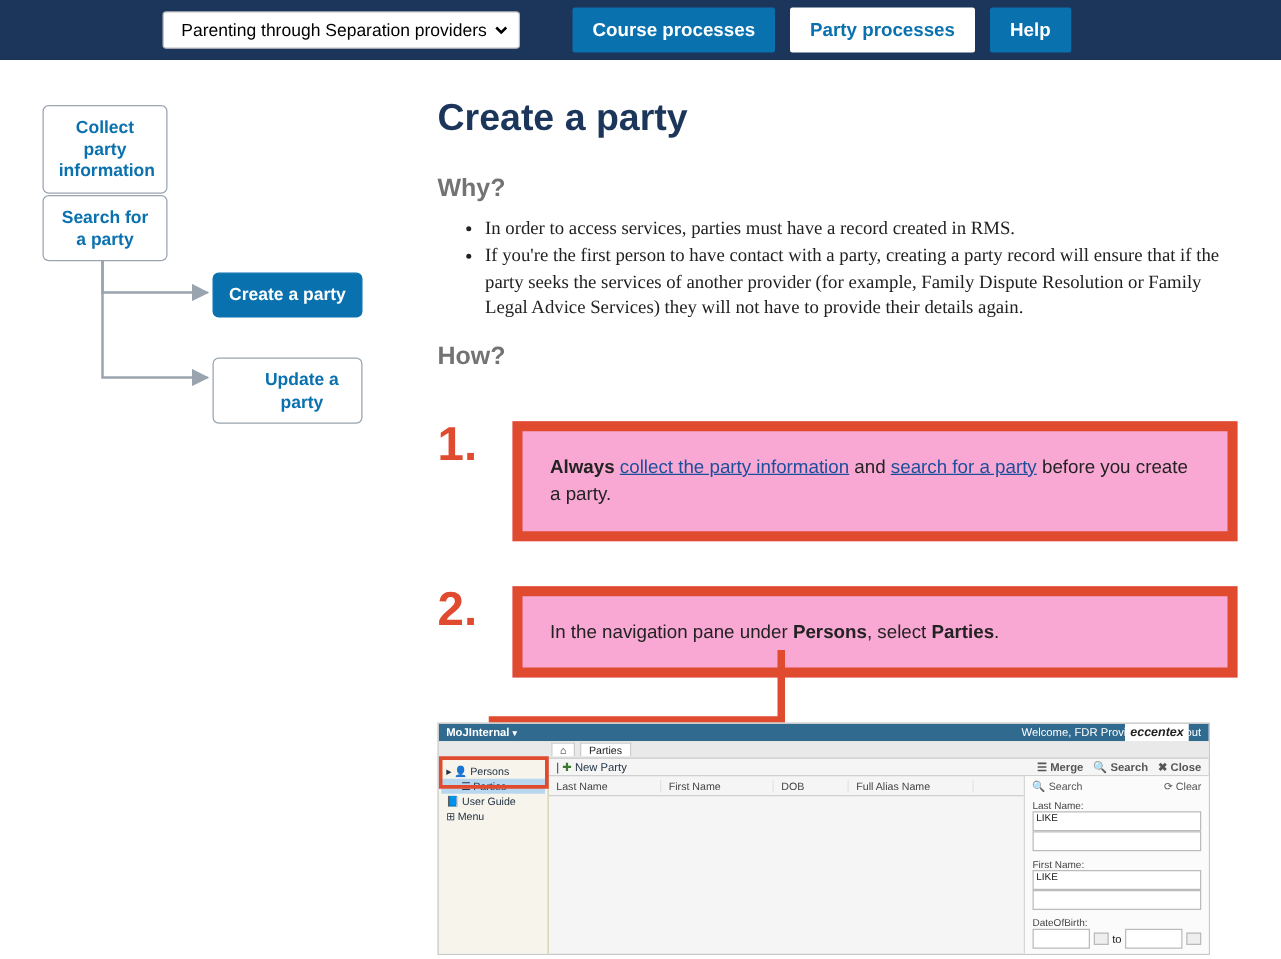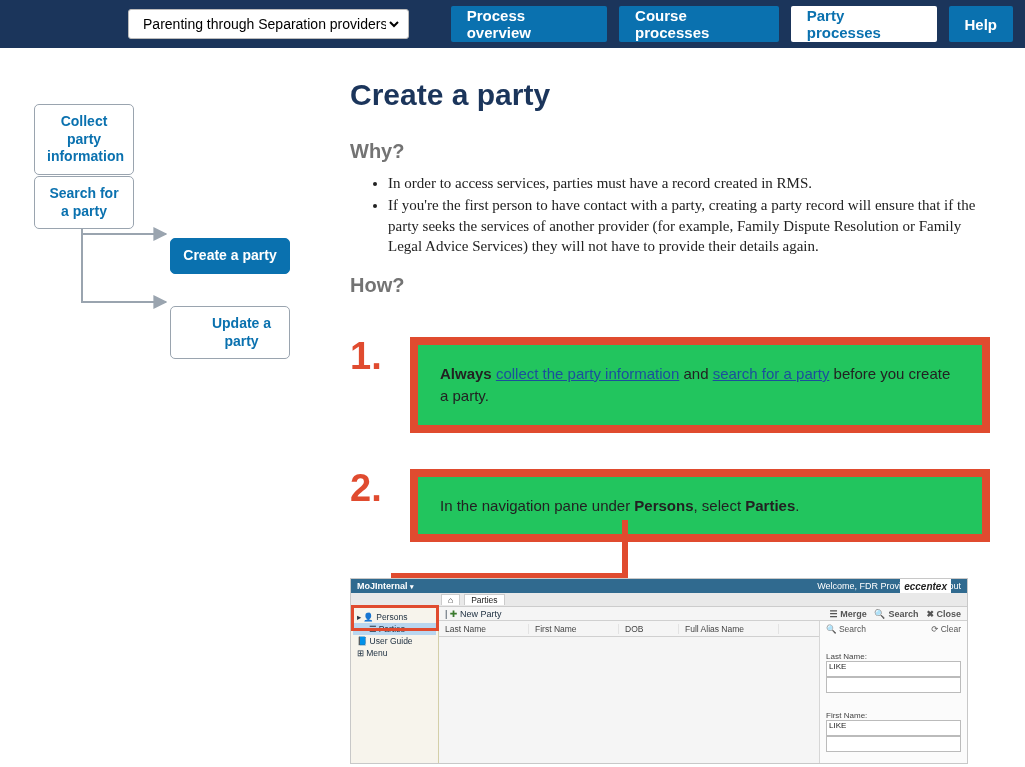--- a/index.html
+++ b/index.html
@@ -5,32 +5,32 @@
   * { box-sizing: border-box; }
   body { margin: 0; font-family: "Segoe UI", "Helvetica Neue", Arial, sans-serif; background: #fff; color: #222; }
   .topbar { background: #1b355b; height: 48px; display: flex; align-items: center; padding: 12px 12px; gap: 12px; }
   .topbar .spacer { width: 106px; }
   .select-wrap { background: #fff; border: 1px solid #bbb; border-radius: 3px; height: 30px; display: flex; align-items: center; padding: 0 6px 0 10px; width: 286px; }
   .select-wrap select { border: none; outline: none; font-size: 14px; width: 100%; font-family: inherit; background: transparent; }
   .nav-btn { background: #0a71af; color: #fff; font-weight: 600; font-size: 15px; height: 36px; display: flex; align-items: center; padding: 0 16px; border-radius: 2px; text-decoration: none; }
   .nav-btn.active { background: #fff; color: #0a71af; }
   .page { display: flex; align-items: flex-start; padding: 30px 20px; gap: 30px; }
   .side { width: 300px; position: relative; flex-shrink: 0; }
-  .node { position: absolute; border: 1px solid #9aa4af; border-radius: 5px; background: #fff; color: #0a71af; font-weight: 600; font-size: 14px; text-align: center; padding: 8px 12px; line-height: 1.25; margin-top: 20px; }
+  .node { position: absolute; border: 1px solid #9aa4af; border-radius: 5px; background: #fff; color: #0a71af; font-weight: 600; font-size: 14px; text-align: center; padding: 8px 12px; line-height: 1.25; }
   .node.active { background: #0a71af; color: #fff; border-color: #0a71af; }
   svg.connectors { position: absolute; top: 0; left: 0; pointer-events: none; }
   .main { flex: 1; max-width: 640px; }
   h1 { color: #1b355b; font-weight: 700; font-size: 30px; margin: 0 0 28px; }
   h2 { color: #737373; font-weight: 700; font-size: 20px; margin: 18px 0 10px; }
   ul.why { margin: 6px 0 10px; padding-left: 38px; font-family: Liberation Serif, serif; }
   ul.why li { margin: 2px 0; font-size: 15px; line-height: 1.35; }
   .steps { margin-top: 40px; }
   .step { display: flex; align-items: flex-start; gap: 16px; margin-bottom: 36px; }
   .stepnum { color: #e04b2f; font-weight: 800; font-size: 38px; line-height: 1; min-width: 44px; }
-  .stepbox { border: 8px solid #e04b2f; padding: 18px 22px; font-size: 15px; line-height: 1.45; flex: 1; background: #22c55e; }
+  .stepbox { border: 8px solid #e04b2f; padding: 18px 22px; font-size: 15px; line-height: 1.45; flex: 1; background: #f9a8d4; }
   .stepbox a { color: #1b4f9c; text-decoration: underline; }
   .screenshot-wrap { position: relative; margin-left: 0; }
   svg.callout { position: absolute; top: -58px; left: 0; pointer-events: none; }
   .shot { border: 1px solid #c8c8c8; background: #f5f5f5; width: 618px; height: 186px; position: relative; overflow: hidden; font-size: 9px; }
   .shot-top { background: #306a8f; height: 14px; color: #fff; display: flex; align-items: center; padding: 0 6px; justify-content: space-between; }
   .shot-top .left { font-weight: 600; }
   .shot-top .right span { margin-left: 6px; }
   .shot-tabs { background: #e9e9e9; height: 14px; border-bottom: 1px solid #ccc; display: flex; align-items: center; padding-left: 90px; gap: 4px; }
   .shot-tabs .tab { background: #fff; border: 1px solid #ccc; border-bottom: none; padding: 0 6px; font-size: 8.5px; }
   .shot-body { position: absolute; top: 28px; bottom: 0; left: 0; right: 0; display: flex; }
@@ -40,40 +40,39 @@
   .nav-hi { position: absolute; top: 26px; left: 0; width: 88px; height: 26px; border: 3px solid #e04b2f; pointer-events: none; }
   .shot-main { flex: 1; position: relative; }
   .sm-bar { height: 14px; border-bottom: 1px solid #d0d0d0; display: flex; align-items: center; justify-content: space-between; padding: 0 6px; }
   .sm-bar .title { color: #234; }
   .sm-bar .r { display: flex; gap: 8px; font-weight: bold; }
   .sm-bar .r span { color: #555; }
   .sm-cols { height: 16px; border-bottom: 1px solid #d0d0d0; display: flex; align-items: center; font-size: 8.5px; color: #444; }
   .sm-cols > div { padding: 0 6px; border-right: 1px solid #e3e3e3; }
   .sm-search { position: absolute; right: 0; top: 14px; bottom: 0; width: 148px; background: #fbfbfb; border-left: 1px solid #d6d6d6; padding: 3px 6px; }
   .sm-search .hdr { display: flex; justify-content: space-between; font-size: 8.5px; color: #555; margin-bottom: 2px; }
-  .sm-search label { display: block; font-size: 8px; color: #444; margin-top: 18px; }
+  .sm-search label { display: block; font-size: 8px; color: #444; margin-top: 6px; }
   .sm-search .inp, .sm-search .sel { border: 1px solid #bbb; height: 16px; width: 100%; background: #fff; font-size: 8px; padding: 0 2px; }
   .sm-search .row { display: flex; gap: 3px; align-items: center; }
   .sm-search .row .inp { flex: 1; }
   .sm-search .pick { width: 12px; height: 10px; border: 1px solid #bbb; background: #eee; }
   .brand { position: absolute; right: 16px; top: 0px; color: #222; font-weight: 700; font-style: italic; font-size: 10px; background: #fff; padding: 0 4px; height: 14px; display: flex; align-items: center; }
   .close-btn { color: #b33; }
 </style>
 </head>
 <body>
 
 <div class="topbar">
   <div class="spacer"></div>
   <div class="select-wrap">
     <select>
       <option>Parenting through Separation providers</option>
     </select>
   </div>
   <div style="width:18px"></div>
-  <a class="nav-btn">Process overview</a>
   <a class="nav-btn">Course processes</a>
   <a class="nav-btn active">Party processes</a>
   <a class="nav-btn">Help</a>
 </div>
 
 <div class="page">
   <div class="side" style="height:300px;">
     <svg class="connectors" width="300" height="300">
       <defs>
         <marker id="arr" viewBox="0 0 10 10" refX="9" refY="5" markerWidth="7" markerHeight="7" orient="auto">

